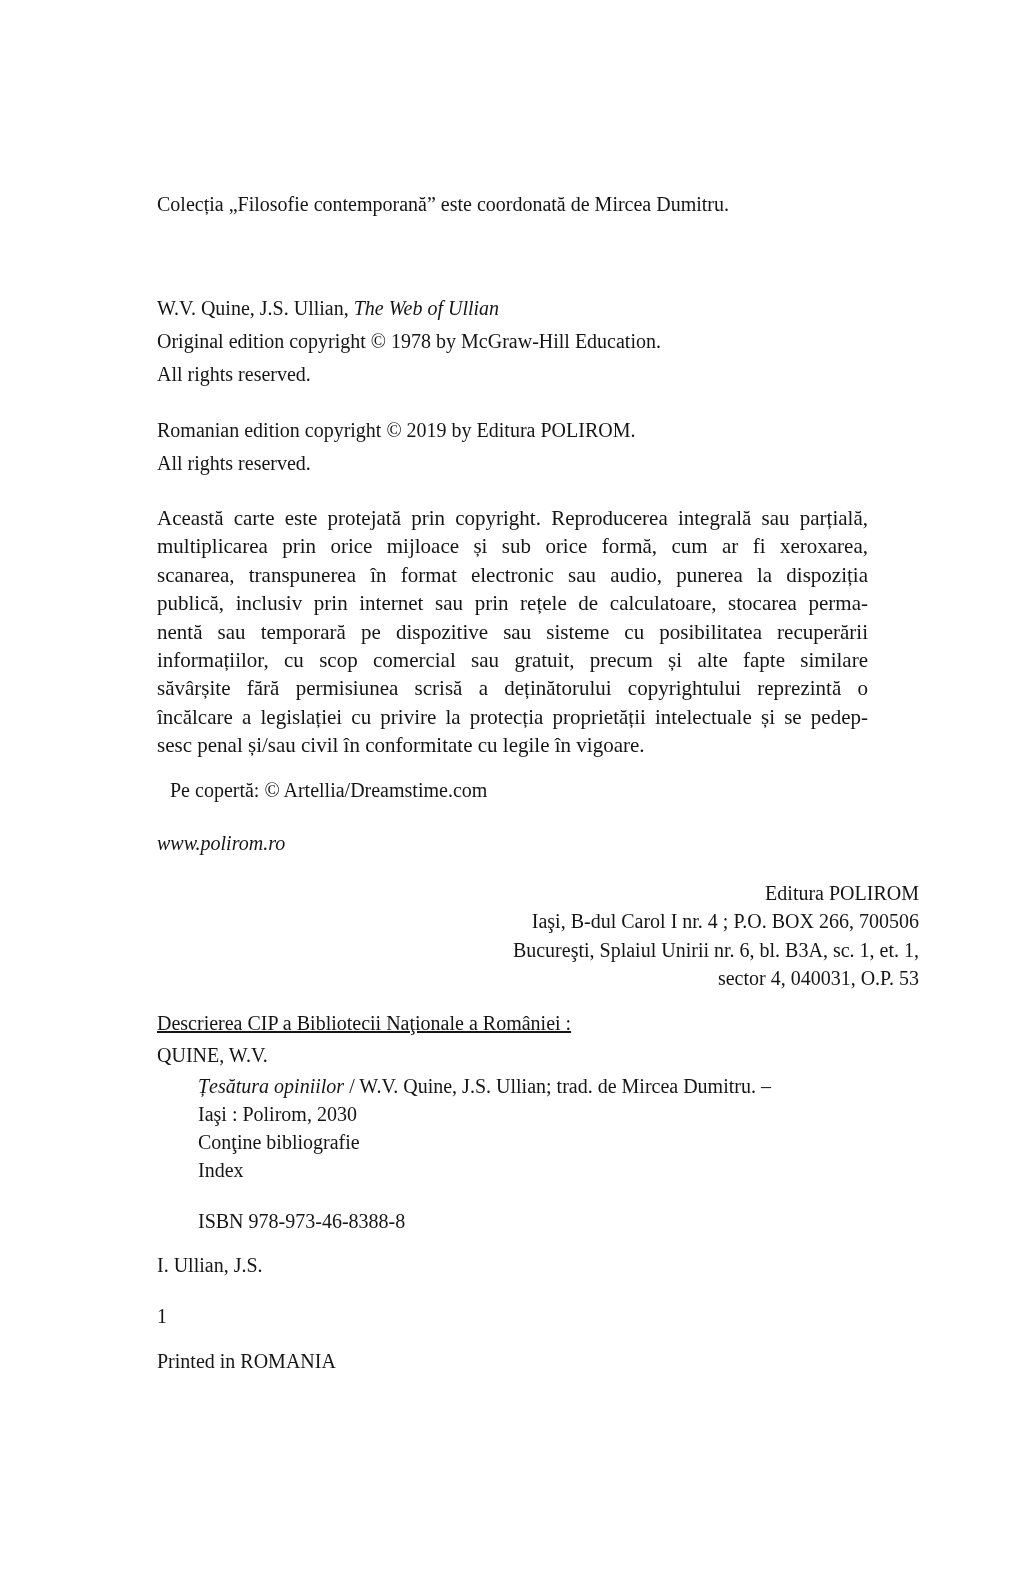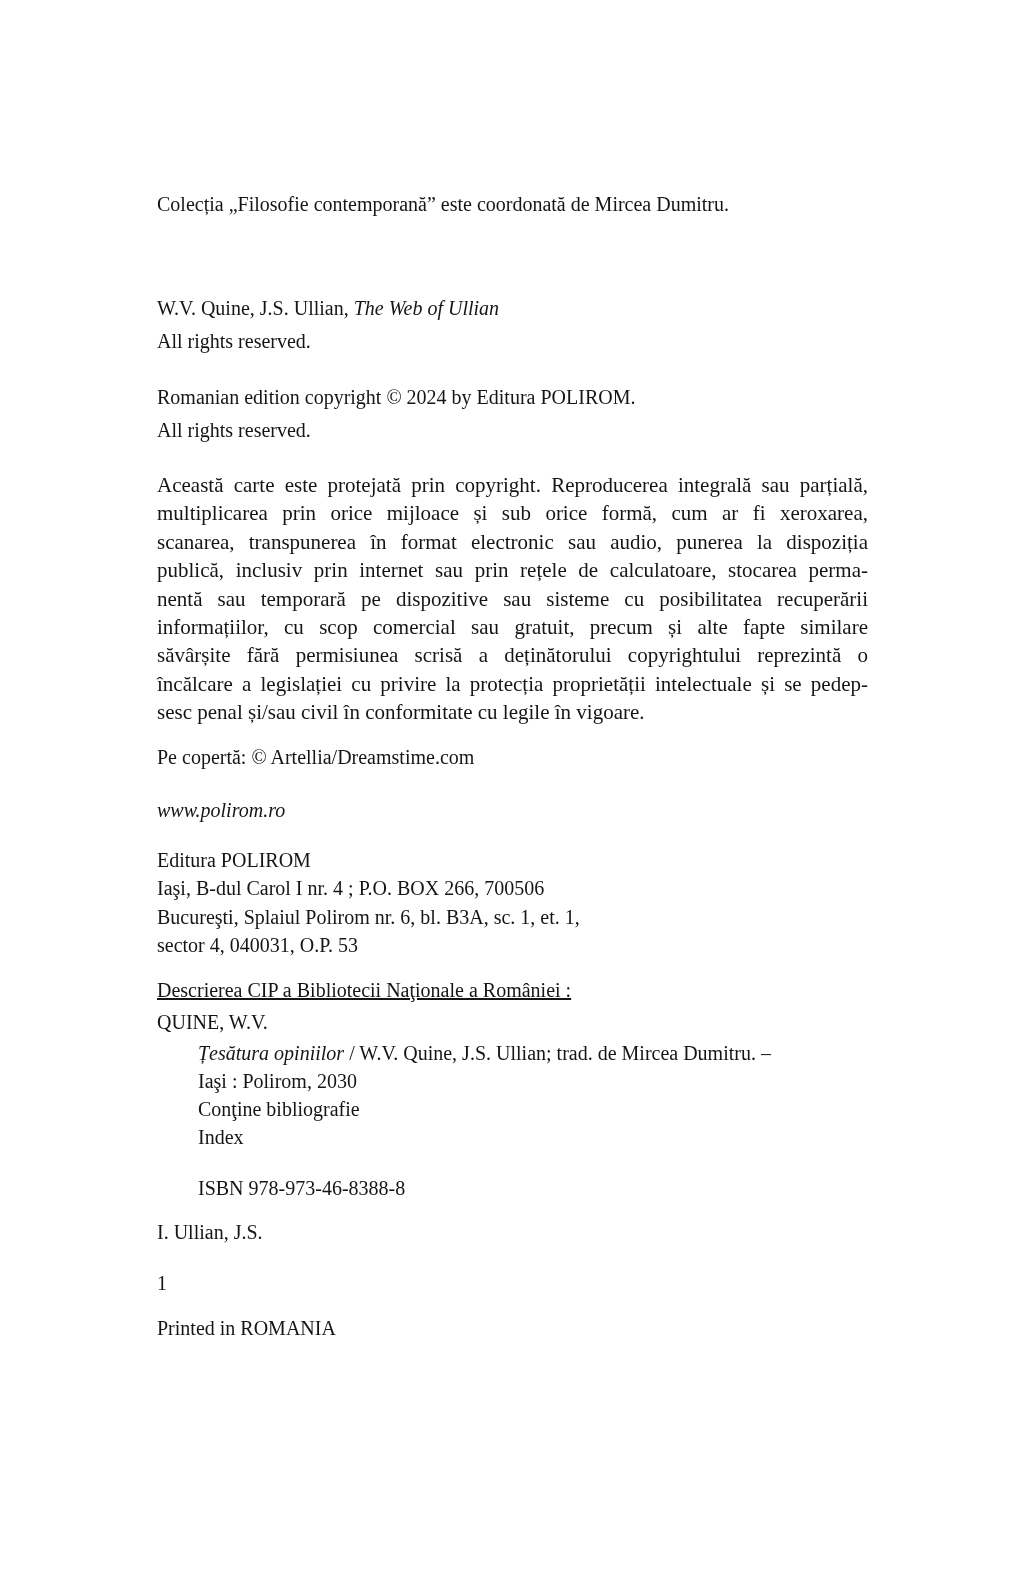--- a/index.html
+++ b/index.html
@@ -44,24 +44,24 @@
   }
   .legal-paragraph .jline {
     line-height: 28.4px;
     text-align: justify;
     text-align-last: justify;
   }
   .legal-paragraph .jline.last {
     text-align-last: left;
   }
 
-  .cover-credit { margin-top: 16px; }
+  .cover-credit { margin-top: 16px; margin-left: 13px; }
   .website { margin-top: 25px; }
 
-  .publisher-block { margin-top: 22px; }
+  .publisher-block { margin-top: 22px; text-align: right; }
   .publisher-block .line { line-height: 28.5px; }
 
   .cip-heading { margin-top: 16px; text-decoration: underline; }
   .cip-author { margin-top: 4px; }
 
   .cip-indent-block { margin-top: 3px; margin-left: 41px; }
   .cip-indent-block .line { line-height: 28px; }
 
   .isbn-line { margin-top: 23px; margin-left: 41px; }
   .secondary-entry { margin-top: 16px; }
@@ -70,25 +70,26 @@
 </style>
 </head>
 <body>
 
 <div class="page">
 
   <div class="line">Colecția „Filosofie contemporană” este coordonată de Mircea Dumitru.</div>
 
   <div class="edition-block">
     <div class="line"><span>W.V. Quine, J.S. Ullian, </span><span class="italic">The Web of Ullian</span></div>
+    <div class="line">Original edition copyright © 1978 by McGraw-Hill Education.</div>
     <div class="line">All rights reserved.</div>
   </div>
 
   <div class="ro-edition-block">
-    <div class="line">Romanian edition copyright © 2024 by Editura POLIROM.</div>
+    <div class="line">Romanian edition copyright © 2019 by Editura POLIROM.</div>
     <div class="line">All rights reserved.</div>
   </div>
 
   <div class="legal-paragraph">
     <div class="jline">Această carte este protejată prin copyright. Reproducerea integrală sau parțială,</div>
     <div class="jline">multiplicarea prin orice mijloace și sub orice formă, cum ar fi xeroxarea,</div>
     <div class="jline">scanarea, transpunerea în format electronic sau audio, punerea la dispoziția</div>
     <div class="jline">publică, inclusiv prin internet sau prin rețele de calculatoare, stocarea perma-</div>
     <div class="jline">nentă sau temporară pe dispozitive sau sisteme cu posibilitatea recuperării</div>
     <div class="jline">informațiilor, cu scop comercial sau gratuit, precum și alte fapte similare</div>
@@ -97,21 +98,21 @@
     <div class="jline last">sesc penal și/sau civil în conformitate cu legile în vigoare.</div>
   </div>
 
   <div class="line cover-credit">Pe copertă: © Artellia/Dreamstime.com</div>
 
   <div class="line website italic">www.polirom.ro</div>
 
   <div class="publisher-block">
     <div class="line">Editura POLIROM</div>
     <div class="line">Iaşi, B-dul Carol I nr. 4 ; P.O. BOX 266, 700506</div>
-    <div class="line">Bucureşti, Splaiul Polirom nr. 6, bl. B3A, sc. 1, et. 1,</div>
+    <div class="line">Bucureşti, Splaiul Unirii nr. 6, bl. B3A, sc. 1, et. 1,</div>
     <div class="line">sector 4, 040031, O.P. 53</div>
   </div>
 
   <div class="line cip-heading">Descrierea CIP a Bibliotecii Naţionale a României :</div>
 
   <div class="line cip-author">QUINE, W.V.</div>
 
   <div class="cip-indent-block">
     <div class="line"><span class="italic">Țesătura opiniilor</span><span> / W.V. Quine, J.S. Ullian; trad. de Mircea Dumitru. –</span></div>
     <div class="line">Iaşi : Polirom, 2030</div>

